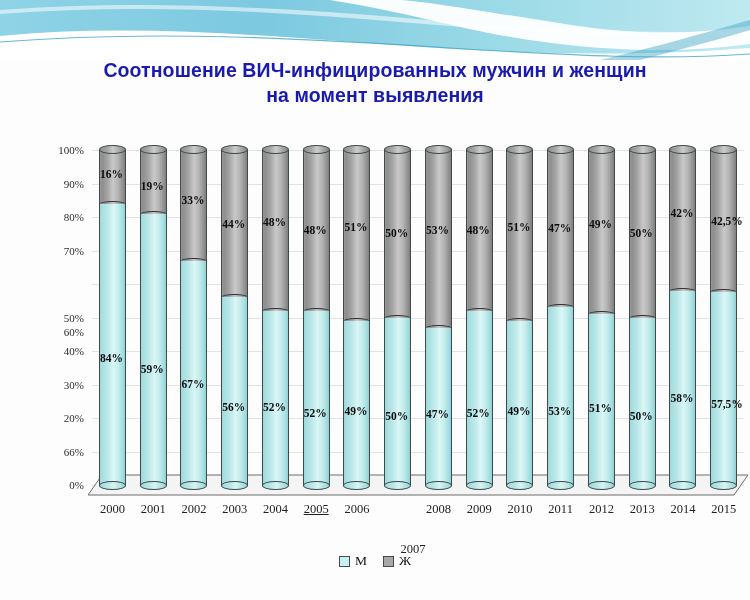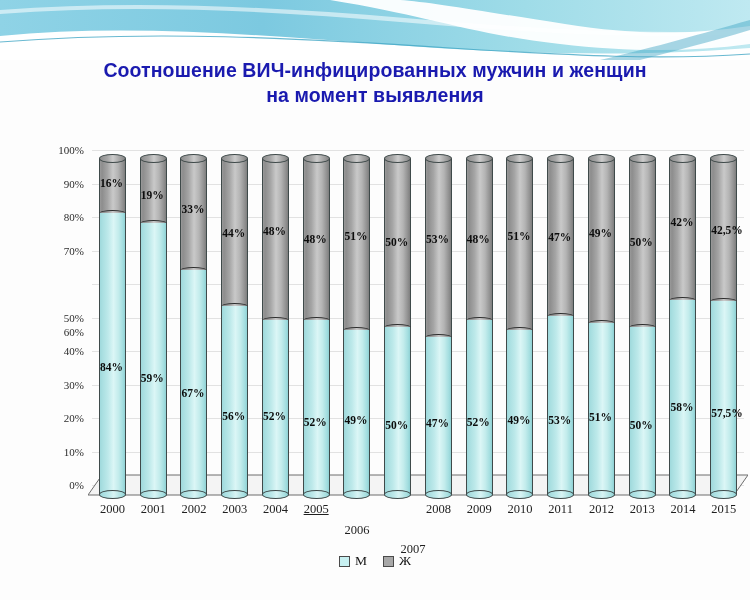--- a/index.html
+++ b/index.html
@@ -51,21 +51,21 @@
     background:#e2e2e2;
   }
 
   
   #floor-plane {
     position:absolute; left:88px; top:343px; width:660px; height:24px;
   }
 
   
   #bars-layer {
-    position:absolute; left:92px; top:29px; width:652px; height:335px;
+    position:absolute; left:92px; top:20px; width:652px; height:335px;
   }
   .bar-group {
     position:absolute; bottom:0;
     height:100%;
   }
   .bar-cyl {
     position:absolute; left:0; width:100%;
     border-left:1px solid #3f4a4a;
     border-right:1px solid #3f4a4a;
   }
@@ -169,21 +169,21 @@
       <div class="gridline" style="top: 221px;"></div>
       <div class="gridline" style="top: 187.5px;"></div>
       <div class="gridline" style="top: 154px;"></div>
       <div class="gridline" style="top: 120.5px;"></div>
       <div class="gridline" style="top: 87px;"></div>
       <div class="gridline" style="top: 53.5px;"></div>
       <div class="gridline" style="top: 20px;"></div>
     </div>
   <div id="y-axis-labels">
       <div class="y-tick-label" style="top: 355px;">0%</div>
-      <div class="y-tick-label" style="top: 321.5px;">10%</div>
+      <div class="y-tick-label" style="top: 321.5px;">66%</div>
       <div class="y-tick-label" style="top: 288px;">20%</div>
       <div class="y-tick-label" style="top: 254.5px;">30%</div>
       <div class="y-tick-label" style="top: 221px;">40%</div>
       <div class="y-tick-label" style="top: 187.5px;">50%</div>
       <div class="y-tick-label" style="top: 154px; margin-top: 48px;">60%</div>
       <div class="y-tick-label" style="top: 120.5px;">70%</div>
       <div class="y-tick-label" style="top: 87px;">80%</div>
       <div class="y-tick-label" style="top: 53.5px;">90%</div>
       <div class="y-tick-label" style="top: 20px;">100%</div>
     </div>
@@ -373,21 +373,21 @@
       <div class="bar-label" style="left: 619.125px; bottom: 74.6813px;">57,5%</div>
     </div>
 
   <div id="x-axis-labels">
       <div class="x-tick-label" style="left: 20.375px; text-align: center;">2000</div>
       <div class="x-tick-label" style="left: 61.125px;">2001</div>
       <div class="x-tick-label" style="left: 101.875px;">2002</div>
       <div class="x-tick-label" style="left: 142.625px;">2003</div>
       <div class="x-tick-label" style="left: 183.375px;">2004</div>
       <div class="x-tick-label" style="left: 224.125px; text-decoration: underline;">2005</div>
-      <div class="x-tick-label" style="left: 264.875px; margin-top: 21px;">2006</div>
+      <div class="x-tick-label" style="left: 264.875px;">2006</div>
       <div class="x-tick-label" style="left: 321px; margin-top: 40px;">2007</div>
       <div class="x-tick-label" style="left: 346.375px;">2008</div>
       <div class="x-tick-label" style="left: 387.125px;">2009</div>
       <div class="x-tick-label" style="left: 427.875px;">2010</div>
       <div class="x-tick-label" style="left: 468.625px;">2011</div>
       <div class="x-tick-label" style="left: 509.375px;">2012</div>
       <div class="x-tick-label" style="left: 550.125px;">2013</div>
       <div class="x-tick-label" style="left: 590.875px;">2014</div>
       <div class="x-tick-label" style="left: 631.625px;">2015</div>
     </div>

